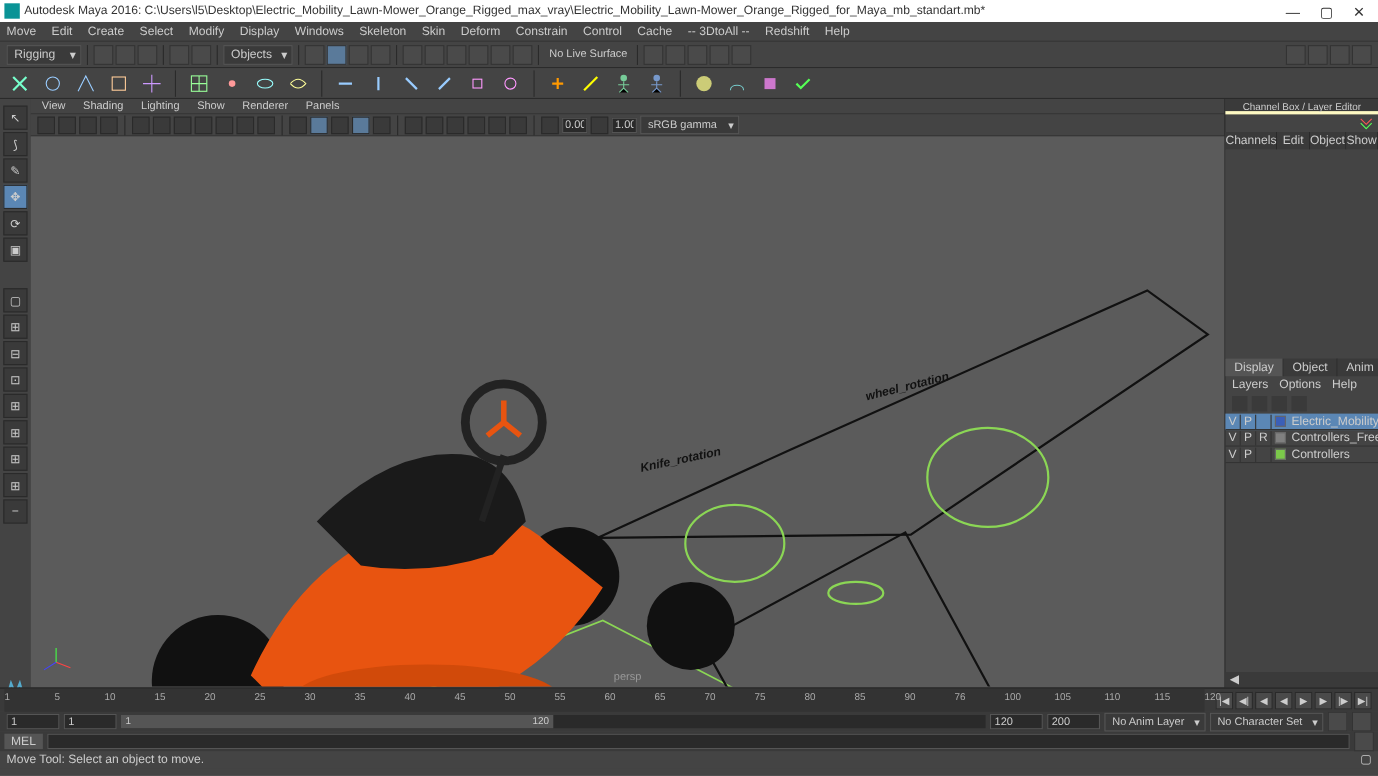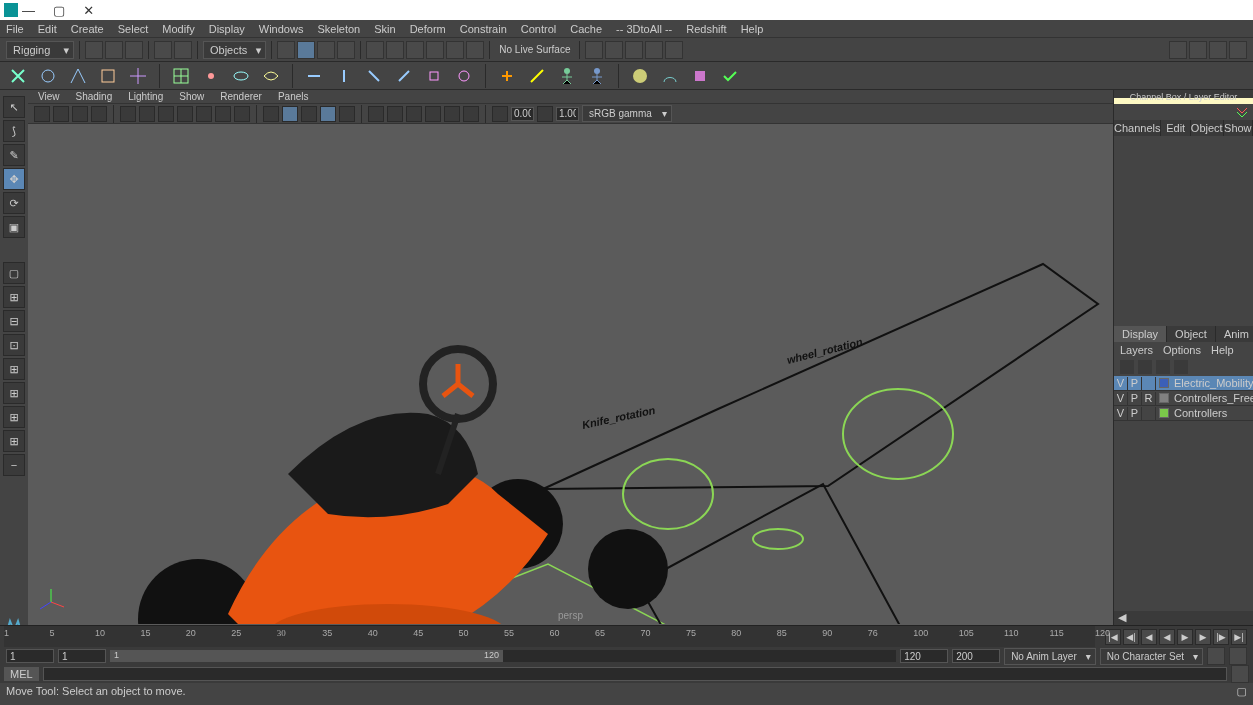--- a/index.html
+++ b/index.html
@@ -29,21 +29,21 @@
 .panel-menu span{font-size:10px;cursor:pointer}
 .panel-tools{height:20px;background:#444;display:flex;align-items:center;padding:0 6px;gap:3px;border-bottom:1px solid #333}
 .ptbtn{width:16px;height:16px;background:#3a3a3a;border:1px solid #2a2a2a;cursor:pointer}
 .ptbtn.on{background:#5a7a9a}
 .pinput{width:23px;height:14px;background:#2a2a2a;border:1px solid #555;color:#ccc;padding:0 2px;font-size:10px}
 .viewport{flex:1;background:#5b5b5b;position:relative;overflow:hidden}
 .viewport svg{position:absolute;top:0;left:0}
 .persp-label{position:absolute;bottom:4px;left:50%;transform:translateX(-50%);color:#999;font-size:10px}
 .axis{position:absolute;bottom:8px;left:8px;width:30px;height:30px}
 .sidepanel{width:140px;background:#444;border-left:1px solid #2a2a2a;display:flex;flex-direction:column}
-.side-title{height:14px;background:#3a3a3a;text-align:center;font-size:9px;line-height:14px;border-bottom:6px solid #fef9c3}
+.side-title{height:14px;background:#3a3a3a;text-align:center;font-size:9px;line-height:14px;border-bottom:3px solid #fef9c3}
 .side-tabs{height:16px;display:flex;font-size:9px}
 .side-tabs span{flex:1;text-align:center;line-height:16px;background:#3a3a3a;border-right:1px solid #2a2a2a;cursor:pointer}
 .side-body{flex:1;background:#444}
 .side-bottom-tabs{height:16px;display:flex;font-size:9px}
 .side-bottom-tabs span{padding:0 8px;line-height:16px;background:#3a3a3a;border-right:1px solid #2a2a2a;cursor:pointer}
 .side-bottom-tabs span.active{background:#555}
 .layers-head{height:16px;display:flex;gap:10px;padding:0 6px;font-size:9px;align-items:center}
 .layers-icons{height:18px;display:flex;gap:4px;padding:0 6px;align-items:center}
 .layers-icons .li{width:14px;height:14px;background:#3a3a3a;cursor:pointer}
 .layer-row{height:15px;display:flex;align-items:center;font-size:9px;border-bottom:1px solid #333}
@@ -67,29 +67,30 @@
 .cmdline input{flex:1;height:14px;background:#2a2a2a;border:1px solid #555;color:#ccc;padding:0 3px}
 .helpline{height:16px;background:#444;padding:0 6px;font-size:10px;line-height:16px;color:#aaa;display:flex}
 .helpline span:first-child{flex:1}
 .maya-home{position:absolute;bottom:68px;left:4px;width:20px;height:20px}
 </style>
 </head>
 <body>
 
 <div class="titlebar">
   <div class="icon"></div>
+  <div class="title">Autodesk Maya 2016: C:\Users\l5\Desktop\Electric_Mobility_Lawn-Mower_Orange_Rigged_max_vray\Electric_Mobility_Lawn-Mower_Orange_Rigged_for_Maya_mb_standart.mb*</div>
   <div class="winbtns">
     <span>—</span>
     <span>▢</span>
     <span>✕</span>
   </div>
 </div>
 
 <div class="menubar" id="menubar">
-    <span>File</span>
+    <span>Move</span>
     <span>Edit</span>
     <span>Create</span>
     <span>Select</span>
     <span>Modify</span>
     <span>Display</span>
     <span>Windows</span>
     <span>Skeleton</span>
     <span>Skin</span>
     <span>Deform</span>
     <span>Constrain</span>
@@ -428,21 +429,21 @@
 </div>
 
 <div class="timeline">
   <div class="time-ruler" id="ruler">
       <div class="tick" style="left: 0%;">1</div>
       <div class="tick" style="left: 4.16667%;">5</div>
       <div class="tick" style="left: 8.33333%;">10</div>
       <div class="tick" style="left: 12.5%;">15</div>
       <div class="tick" style="left: 16.6667%;">20</div>
       <div class="tick" style="left: 20.8333%;">25</div>
-      <div class="tick" style="left: 25%; font-family: Liberation Serif, serif;">30</div>
+      <div class="tick" style="left: 25%;">30</div>
       <div class="tick" style="left: 29.1667%;">35</div>
       <div class="tick" style="left: 33.3333%;">40</div>
       <div class="tick" style="left: 37.5%;">45</div>
       <div class="tick" style="left: 41.6667%;">50</div>
       <div class="tick" style="left: 45.8333%;">55</div>
       <div class="tick" style="left: 50%;">60</div>
       <div class="tick" style="left: 54.1667%;">65</div>
       <div class="tick" style="left: 58.3333%;">70</div>
       <div class="tick" style="left: 62.5%;">75</div>
       <div class="tick" style="left: 66.6667%;">80</div>

